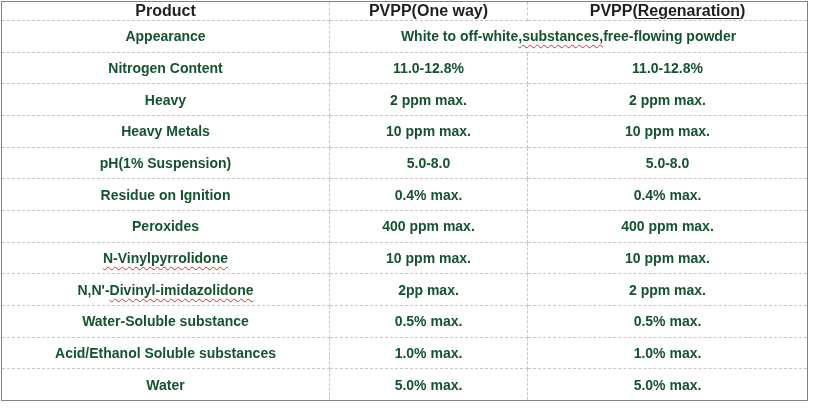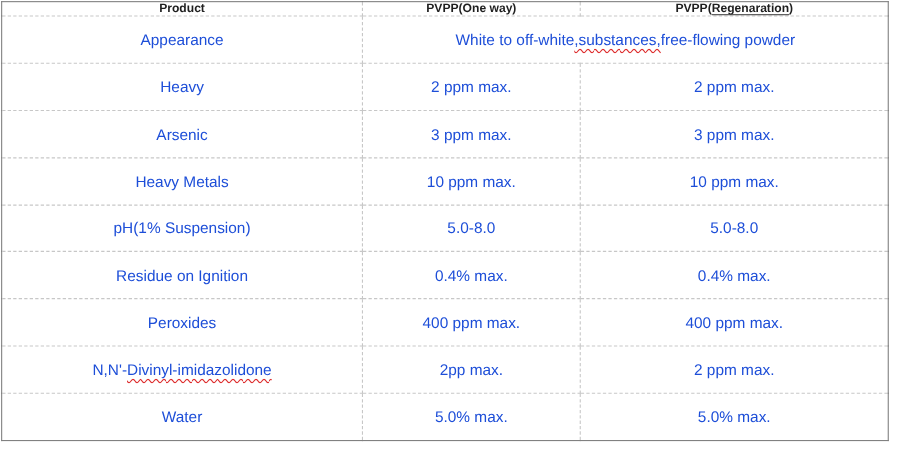--- a/index.html
+++ b/index.html
@@ -13,24 +13,24 @@
     width:806px;height:400px;
     border:1px solid #818181;
     background:#ffffff;
   }
   table.spec th,table.spec td{
     border:1px dashed #c7c7c7;
     text-align:center;vertical-align:middle;
     padding:0 4px;overflow:hidden;white-space:nowrap;
   }
   table.spec th{
-    font-size:11px;font-weight:bold;color:#1f1f1f;
+    font-size:16px;font-weight:bold;color:#1f1f1f;
   }
   table.spec td{
-    font-size:14px;font-weight:normal;color:#1d4ed8;
+    font-size:14px;font-weight:bold;color:#14532d;
   }
   .squiggle{
     text-decoration-line:underline;
     text-decoration-style:wavy;
     text-decoration-color:#dd2b2b;
     text-decoration-thickness:1px;
     text-underline-offset:3px;
   }
   .u{
     text-decoration-line:underline;
@@ -55,28 +55,28 @@
           <th><span>PVPP(One way)</span></th>
           <th><span>PVPP(</span><span class="squiggle"><span class="u">Regenaration</span></span><span>)</span></th>
         </tr>
     </thead>
     <tbody>
         <tr>
           <td><span>Appearance</span></td>
           <td colspan="2"><span>White to off-white</span><span class="squiggle">,substances,</span><span>free-flowing powder</span></td>
         </tr>
         <tr>
+          <td><span>Nitrogen Content</span></td>
+          <td><span>11.0-12.8%</span></td>
+          <td><span>11.0-12.8%</span></td>
+        </tr>
+        <tr>
           <td><span>Heavy</span></td>
           <td><span>2 ppm max.</span></td>
           <td><span>2 ppm max.</span></td>
-        </tr>
-        <tr>
-          <td><span>Arsenic</span></td>
-          <td><span>3 ppm max.</span></td>
-          <td><span>3 ppm max.</span></td>
         </tr>
         <tr>
           <td><span>Heavy Metals</span></td>
           <td><span>10 ppm max.</span></td>
           <td><span>10 ppm max.</span></td>
         </tr>
         <tr>
           <td><span>pH(1% Suspension)</span></td>
           <td><span>5.0-8.0</span></td>
           <td><span>5.0-8.0</span></td>
@@ -85,23 +85,38 @@
           <td><span>Residue on Ignition</span></td>
           <td><span>0.4% max.</span></td>
           <td><span>0.4% max.</span></td>
         </tr>
         <tr>
           <td><span>Peroxides</span></td>
           <td><span>400 ppm max.</span></td>
           <td><span>400 ppm max.</span></td>
         </tr>
         <tr>
+          <td><span class="squiggle">N-Vinylpyrrolidone</span></td>
+          <td><span>10 ppm max.</span></td>
+          <td><span>10 ppm max.</span></td>
+        </tr>
+        <tr>
           <td><span>N,N'-</span><span class="squiggle">Divinyl-imidazolidone</span></td>
           <td><span>2pp max.</span></td>
           <td><span>2 ppm max.</span></td>
+        </tr>
+        <tr>
+          <td><span>Water-Soluble substance</span></td>
+          <td><span>0.5% max.</span></td>
+          <td><span>0.5% max.</span></td>
+        </tr>
+        <tr>
+          <td><span>Acid/Ethanol Soluble substances</span></td>
+          <td><span>1.0% max.</span></td>
+          <td><span>1.0% max.</span></td>
         </tr>
         <tr>
           <td><span>Water</span></td>
           <td><span>5.0% max.</span></td>
           <td><span>5.0% max.</span></td>
         </tr>
       </tbody>
   </table>
 </div>
 

